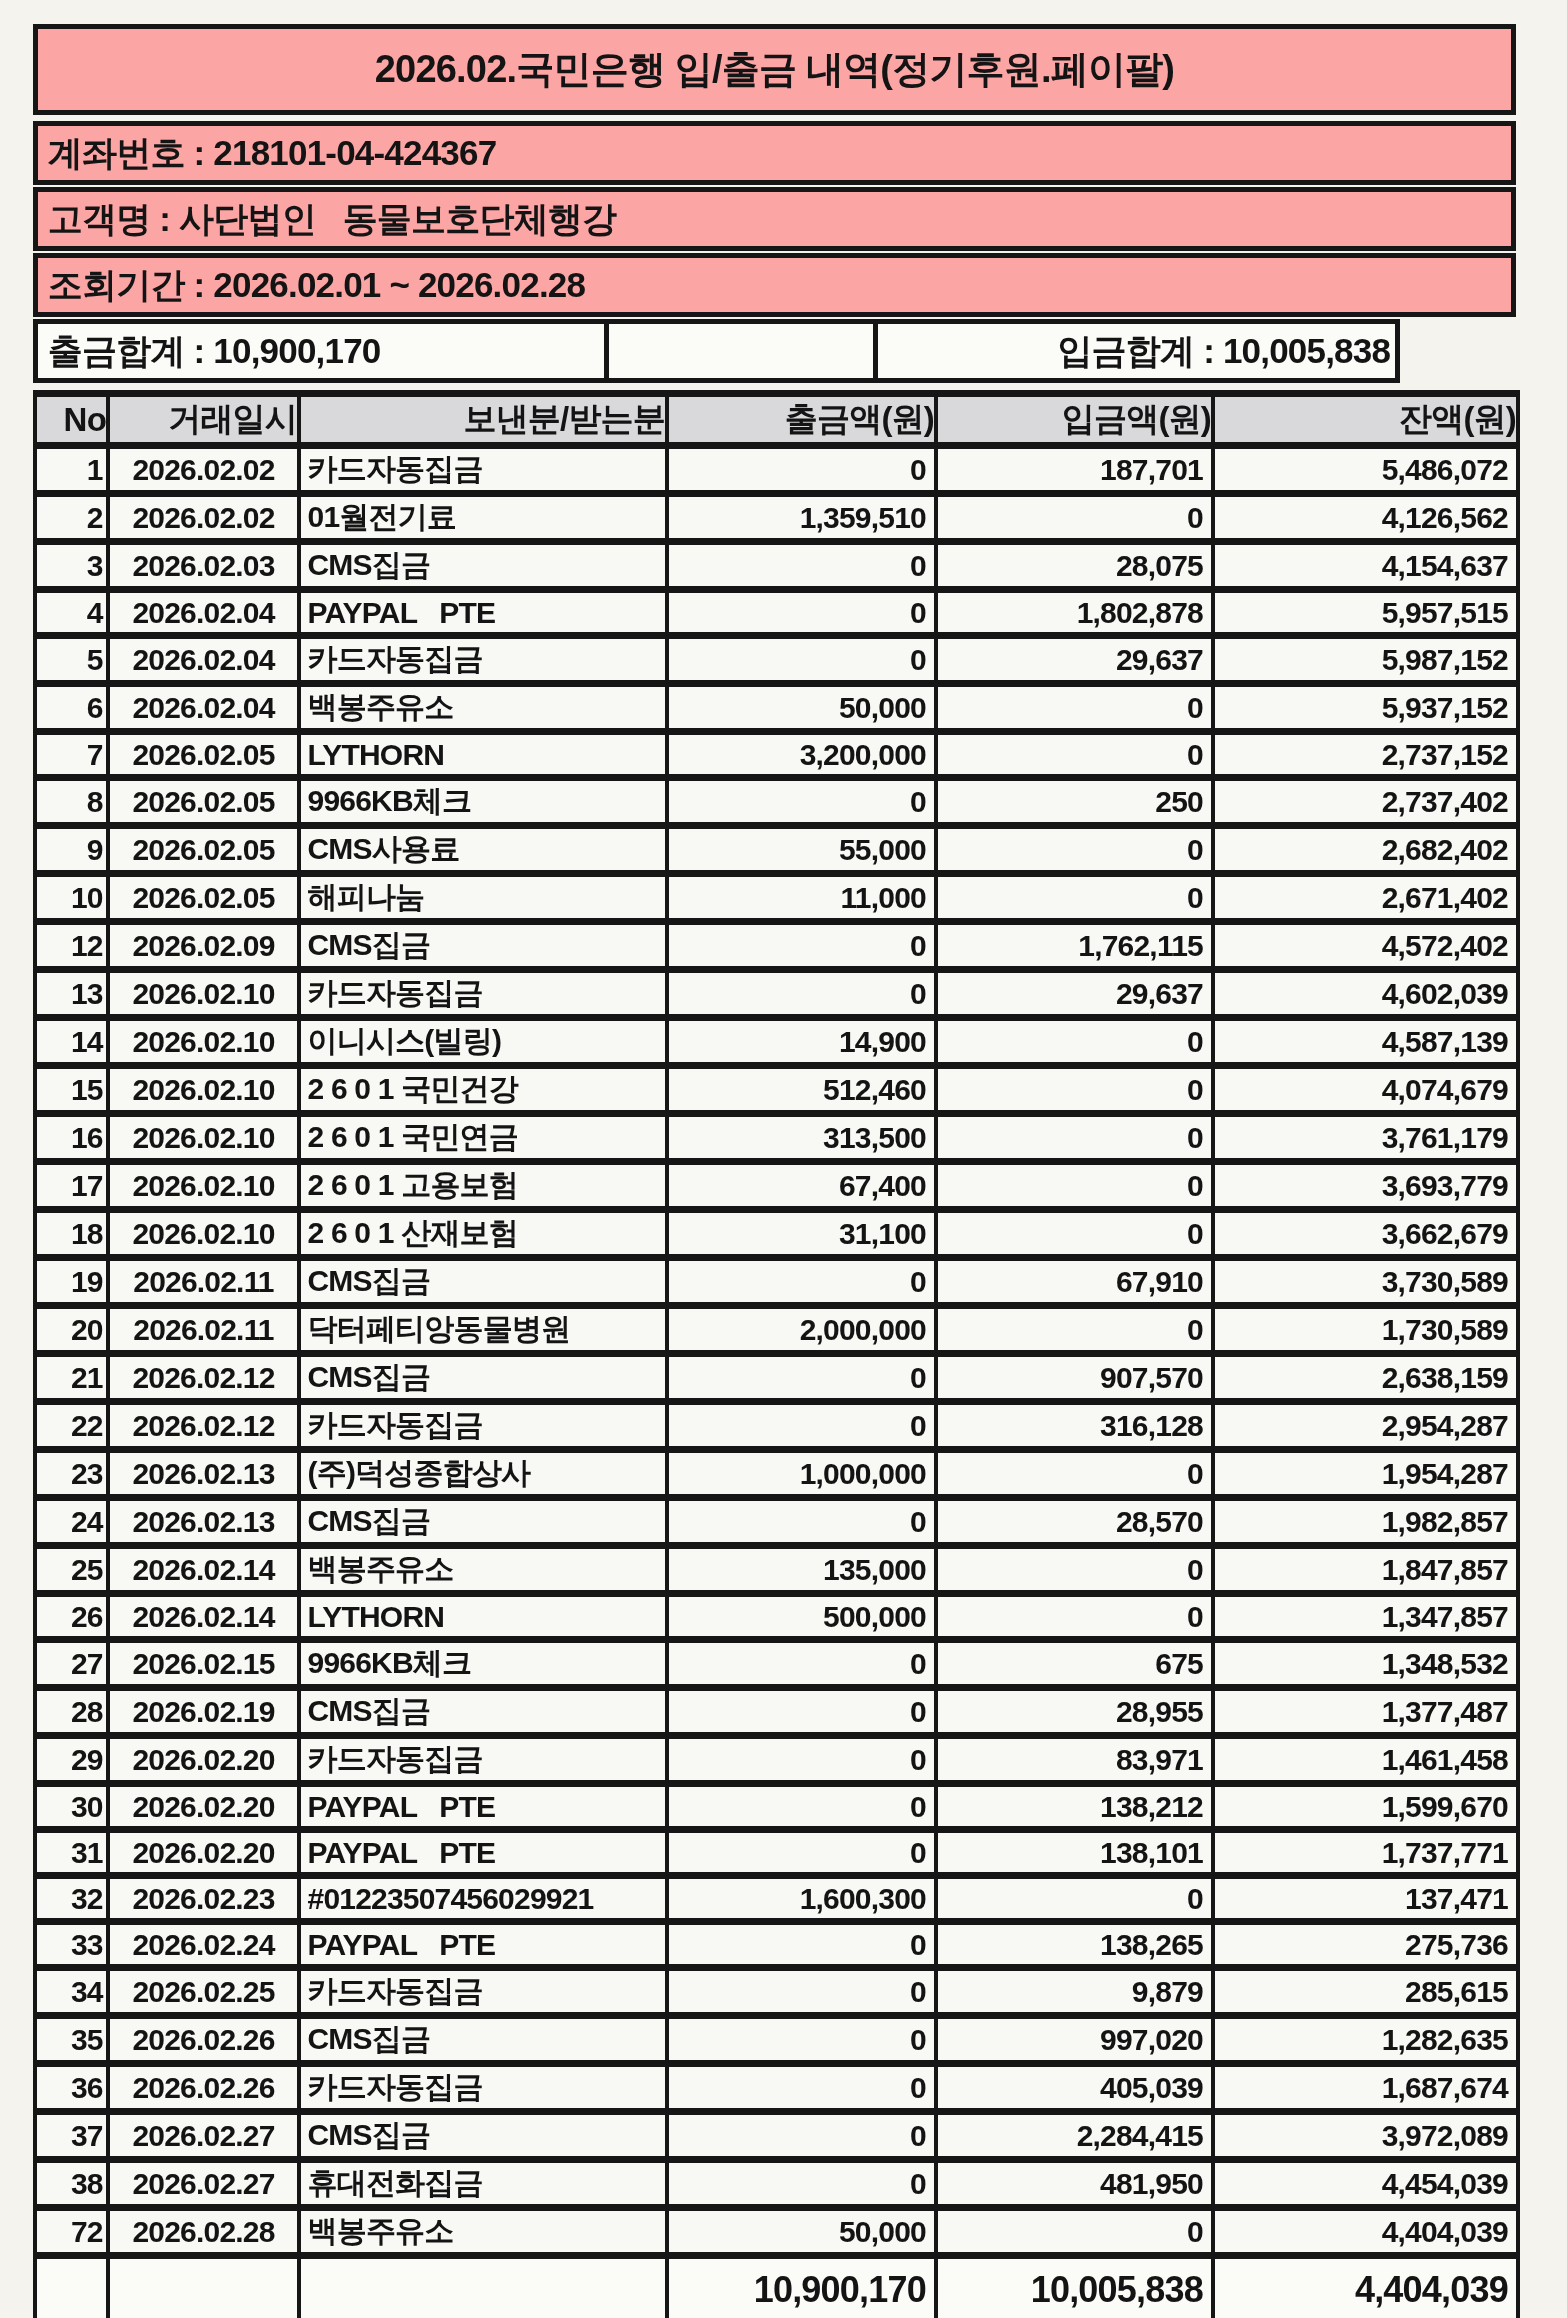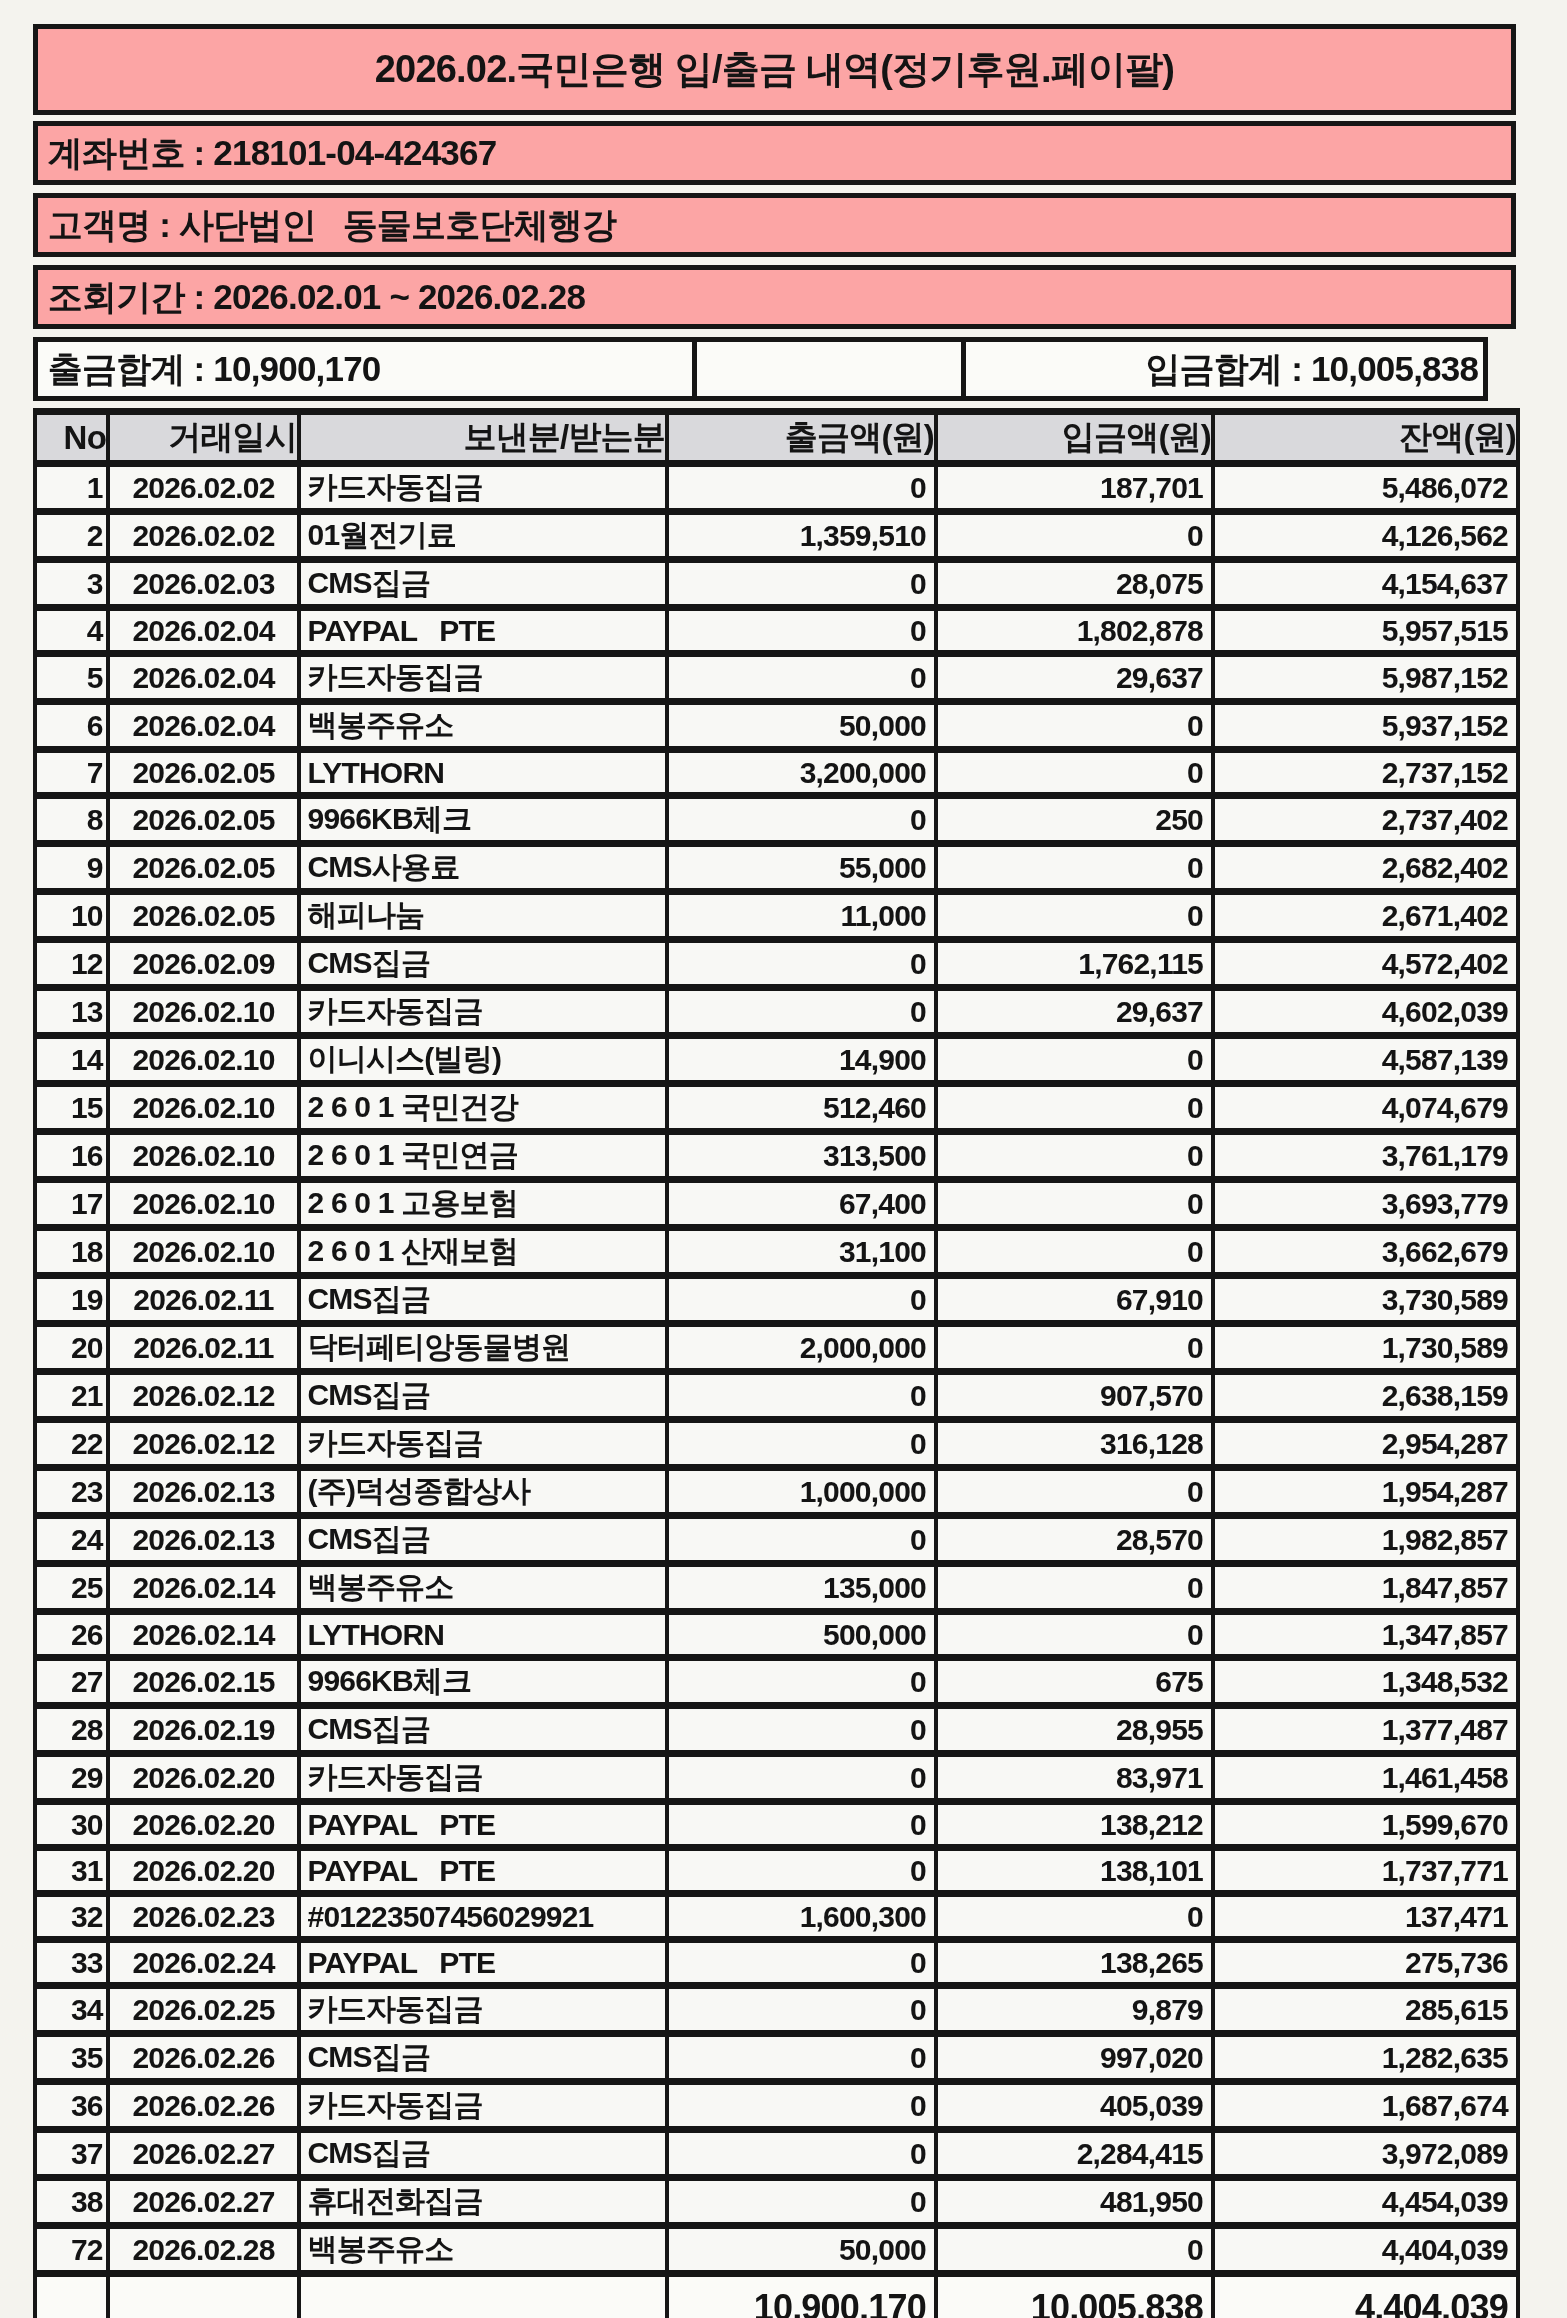--- a/index.html
+++ b/index.html
@@ -24,36 +24,36 @@
     height: 91px;
     display: flex; align-items: center; justify-content: center;
     font-size: 38px; font-weight: 700;
     margin-bottom: 5.7px;
   }
   .info-box {
     height: 64px;
     display: flex; align-items: center;
     padding-left: 9.8px;
     font-size: 35px; font-weight: 700;
-    margin-bottom: 8px;
+    margin-bottom: 2px;
     white-space: pre;
   }
   .summary-row {
     display: flex;
     margin-bottom: 7.3px;
   }
   .summary-cell {
     border: 5.7px solid #161616;
     background: #fbfbf8;
     height: 64px;
     display: flex; align-items: center;
     font-size: 35px; font-weight: 700;
     white-space: pre;
   }
-  .summary-cell.s-left  { width: 664px; padding-left: 9.8px; }
+  .summary-cell.s-left  { width: 576px; padding-left: 9.8px; }
   .summary-cell.s-mid   { width: 269px; border-left: none; }
   .summary-cell.s-right { width: 522px; border-left: none; justify-content: flex-end; padding-right: 4.9px; }
   table {
     border-collapse: collapse;
     width: 1483px;
     table-layout: fixed;
   }
   th, td {
     border-left: 4.1px solid #161616;
     border-right: 4.1px solid #161616;

